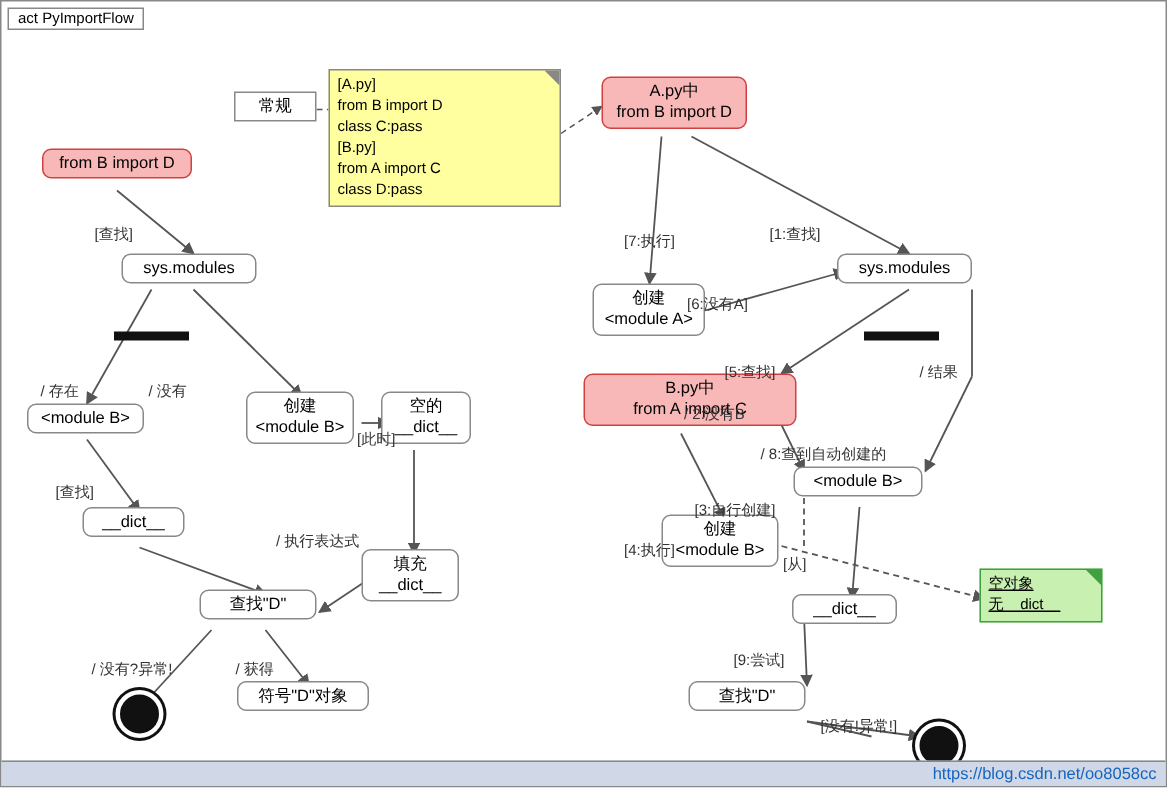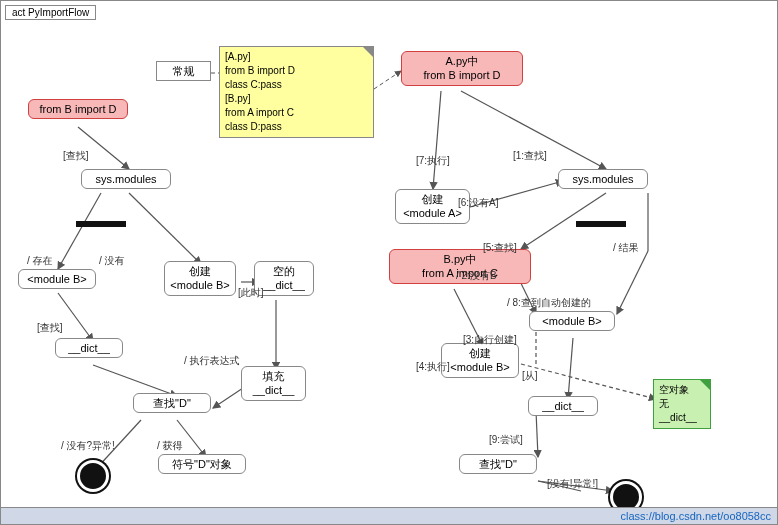--- a/index.html
+++ b/index.html
@@ -190,21 +190,21 @@
   </svg>
 
   <div class="node node-rounded node-pink" style="left:27px;top:98px;width:100px;">from B import D</div>
 
   <div class="node" style="left:155px;top:60px;width:55px;">常规</div>
 
   <div class="note-folded" style="left:218px;top:45px;width:155px;">
     [A.py]<br>from B import D<br>class C:pass<br>[B.py]<br>from A import C<br>class D:pass
   </div>
 
-  <div class="node node-rounded node-pink" style="left:400px;top:50px;width:122px;">A.py中<br>from B import D</div>
+  <div class="node node-rounded node-pink" style="left:400px;top:50px;width:97px;">A.py中<br>from B import D</div>
 
   <div class="node node-rounded" style="left:80px;top:168px;width:90px;">sys.modules</div>
 
   <div class="node node-rounded" style="left:557px;top:168px;width:90px;">sys.modules</div>
 
   <div class="bar" style="left:75px;top:220px;width:50px;"></div>
 
   <div class="bar" style="left:575px;top:220px;width:50px;"></div>
 
   <div class="node node-rounded" style="left:394px;top:188px;width:75px;">创建<br>&lt;module A&gt;</div>
@@ -226,21 +226,21 @@
   <div class="node node-rounded" style="left:132px;top:392px;width:78px;">查找"D"</div>
 
   <div class="node node-rounded" style="left:440px;top:342px;width:78px;">创建<br>&lt;module B&gt;</div>
 
   <div class="node node-rounded" style="left:527px;top:395px;width:70px;">__dict__</div>
 
   <div class="node node-rounded" style="left:458px;top:453px;width:78px;">查找"D"</div>
 
   <div class="node node-rounded" style="left:157px;top:453px;width:88px;">符号"D"对象</div>
 
-  <div class="note-green" style="left:652px;top:378px;width:58px;">空对象<br>无__dict__</div>
+  <div class="note-green" style="left:652px;top:378px;width:82px;text-decoration:underline;">空对象<br>无__dict__</div>
 
   <div class="end-node-outer" style="left:79px;top:462px;"></div>
   <div class="end-node-outer" style="left:612px;top:483px;"></div>
 
   <span class="label" style="left:62px;top:148px;">[查找]</span>
   <span class="label" style="left:415px;top:153px;">[7:执行]</span>
   <span class="label" style="left:512px;top:148px;">[1:查找]</span>
   <span class="label" style="left:457px;top:195px;">[6:没有A]</span>
   <span class="label" style="left:482px;top:240px;">[5:查找]</span>
   <span class="label" style="left:612px;top:240px;">/ 结果</span>
@@ -253,15 +253,15 @@
   <span class="label" style="left:36px;top:320px;">[查找]</span>
   <span class="label" style="left:183px;top:353px;">/ 执行表达式</span>
   <span class="label" style="left:60px;top:438px;">/ 没有?异常!</span>
   <span class="label" style="left:156px;top:438px;">/ 获得</span>
   <span class="label" style="left:462px;top:332px;">[3:自行创建]</span>
   <span class="label" style="left:521px;top:368px;">[从]</span>
   <span class="label" style="left:448px;top:432px;padding-left:40px;">[9:尝试]</span>
   <span class="label" style="left:546px;top:476px;">[没有!异常!]</span>
 
   <div class="footer">
-    <span style="float:right;color:#1565c0;">class://blog.csdn.net/oo8058cc</span>
+    <span style="float:right;color:#1565c0;">https://blog.csdn.net/oo8058cc</span>
   </div>
 </div>
 
 </body></html>

